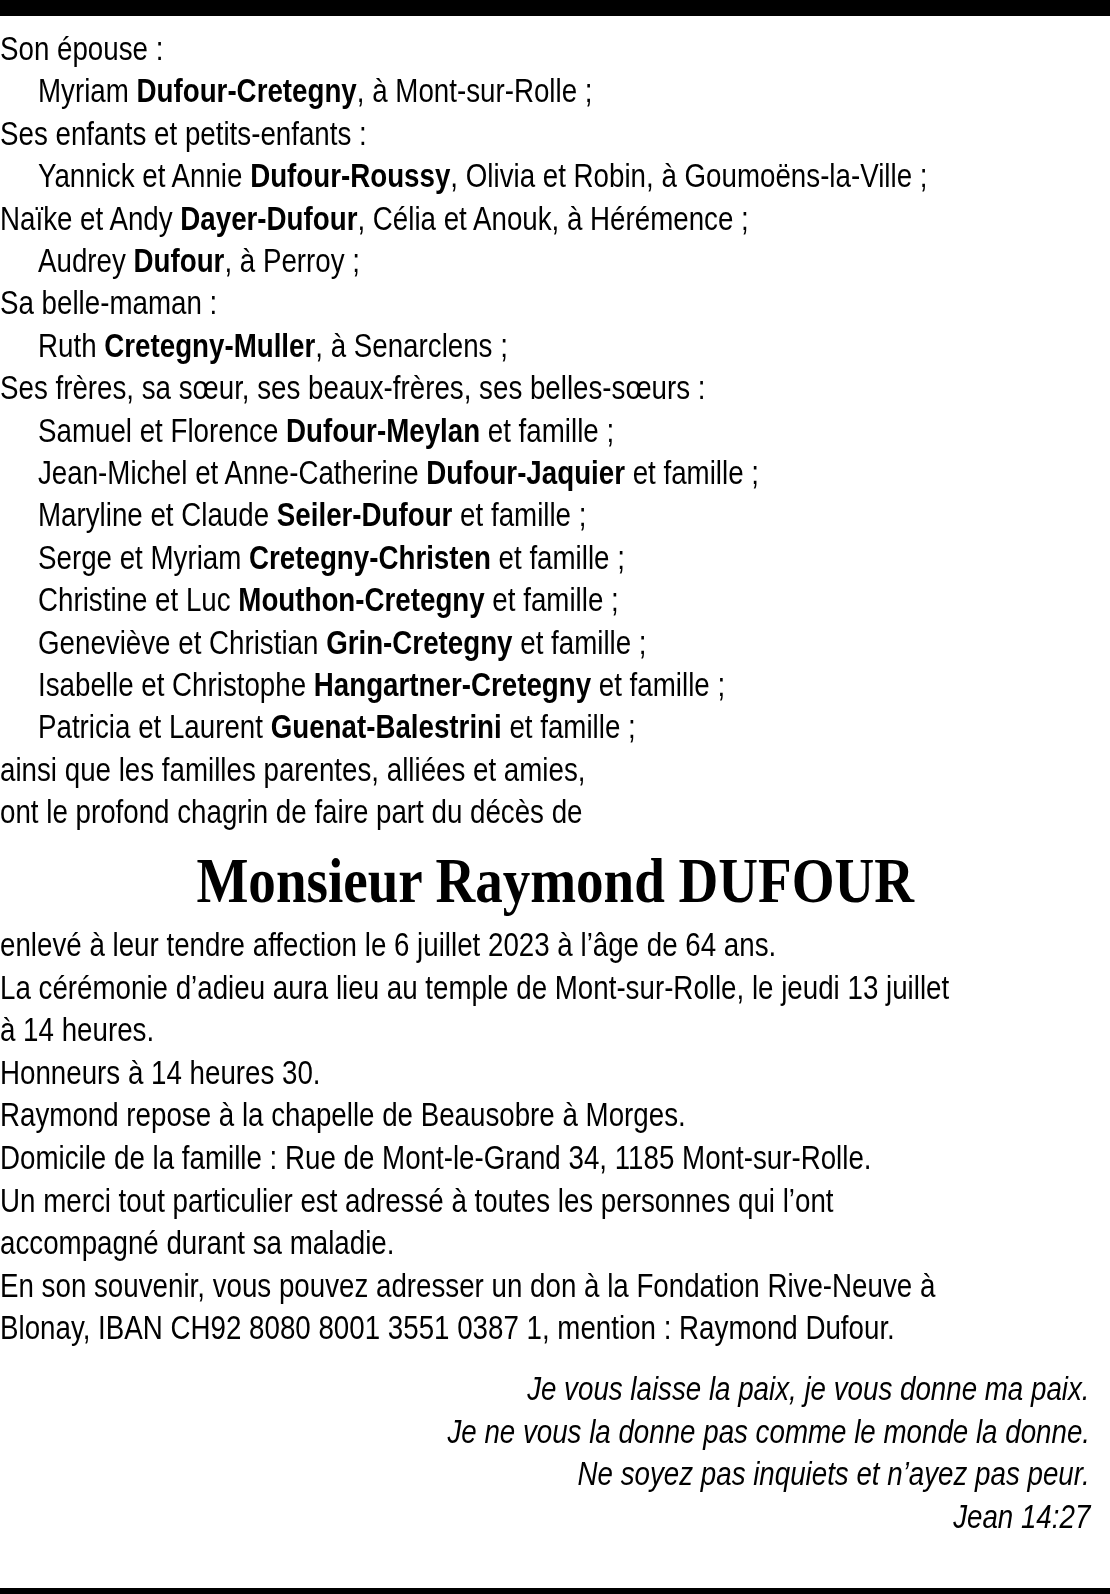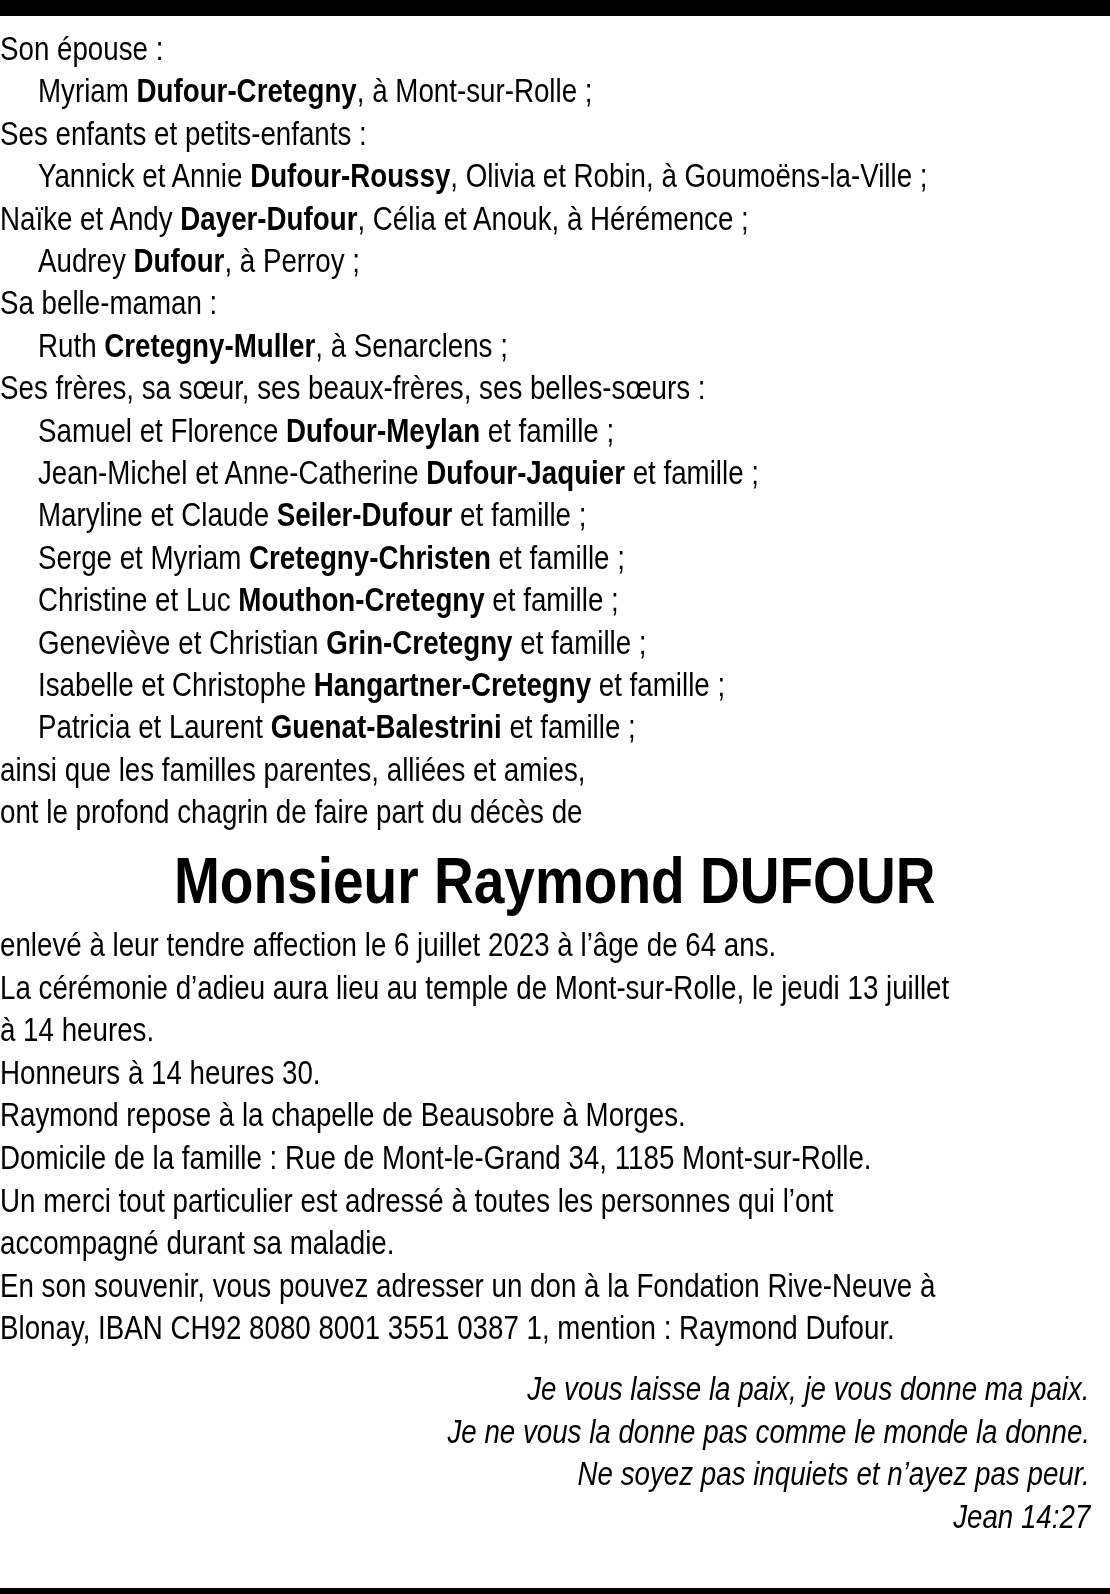--- a/index.html
+++ b/index.html
@@ -11,21 +11,21 @@
     .bar-bottom { position: absolute; left: 0; top: 1588px; width: 1110px; height: 6px; background: #000; }
     .line {
       position: absolute; left: 0; height: 42px; line-height: 42px;
       font-size: 33px; white-space: nowrap;
       transform-origin: 0 50%; transform: scaleX(0.84);
     }
     .line.indent { left: 38px; }
     .line b { font-weight: bold; }
     .title {
       position: absolute; left: 0; width: 1110px; top: 846px; height: 70px;
-      text-align: center; font-size: 64px; font-weight: bold; line-height: 70px;
+      text-align: center; font-size: 64px; font-weight: bold; line-height: 70px; font-family: Liberation Serif, serif;
     }
     .title span { display: inline-block; transform: scaleX(0.86); transform-origin: 50% 50%; white-space: nowrap; }
     .quote {
       position: absolute; right: 20px; height: 42px; line-height: 42px;
       font-size: 33px; font-style: italic; white-space: nowrap; text-align: right;
       transform-origin: 100% 50%; transform: scaleX(0.84);
     }
   </style>
 </head>
 <body>

